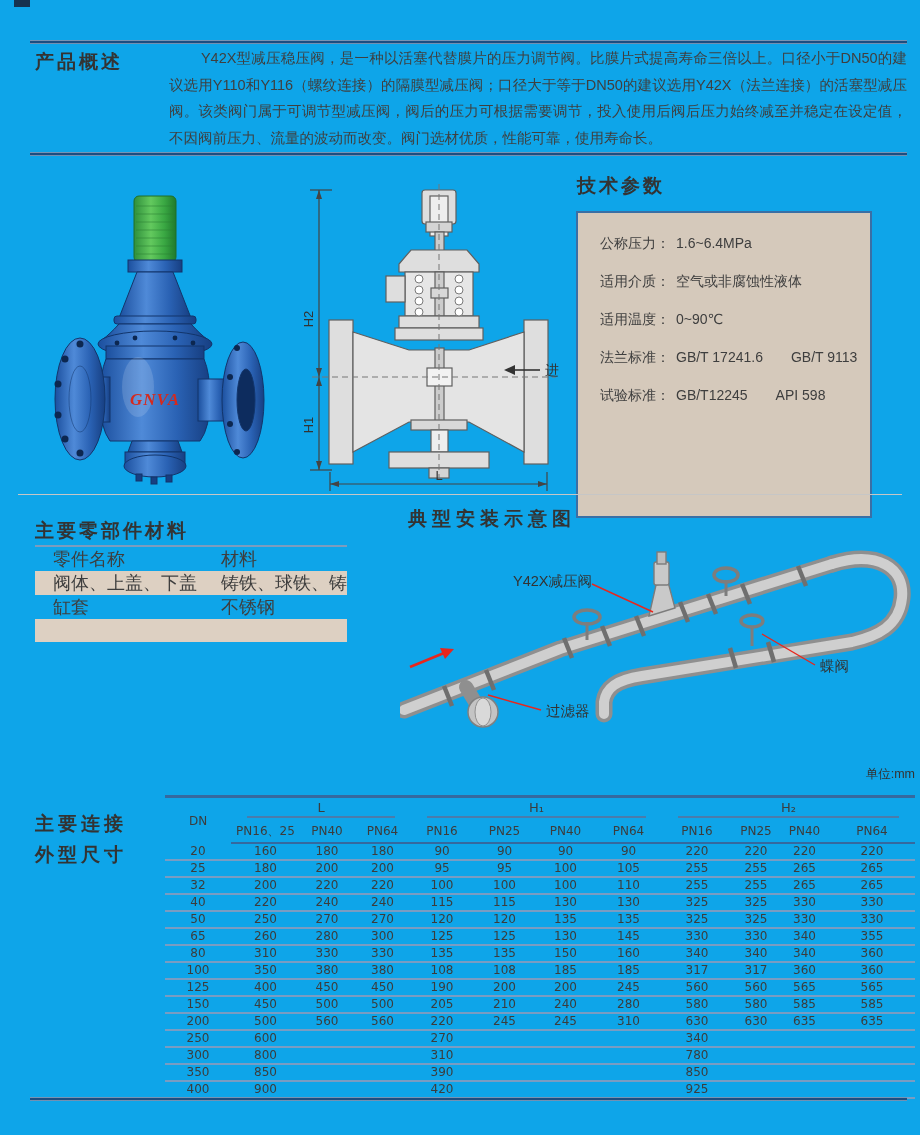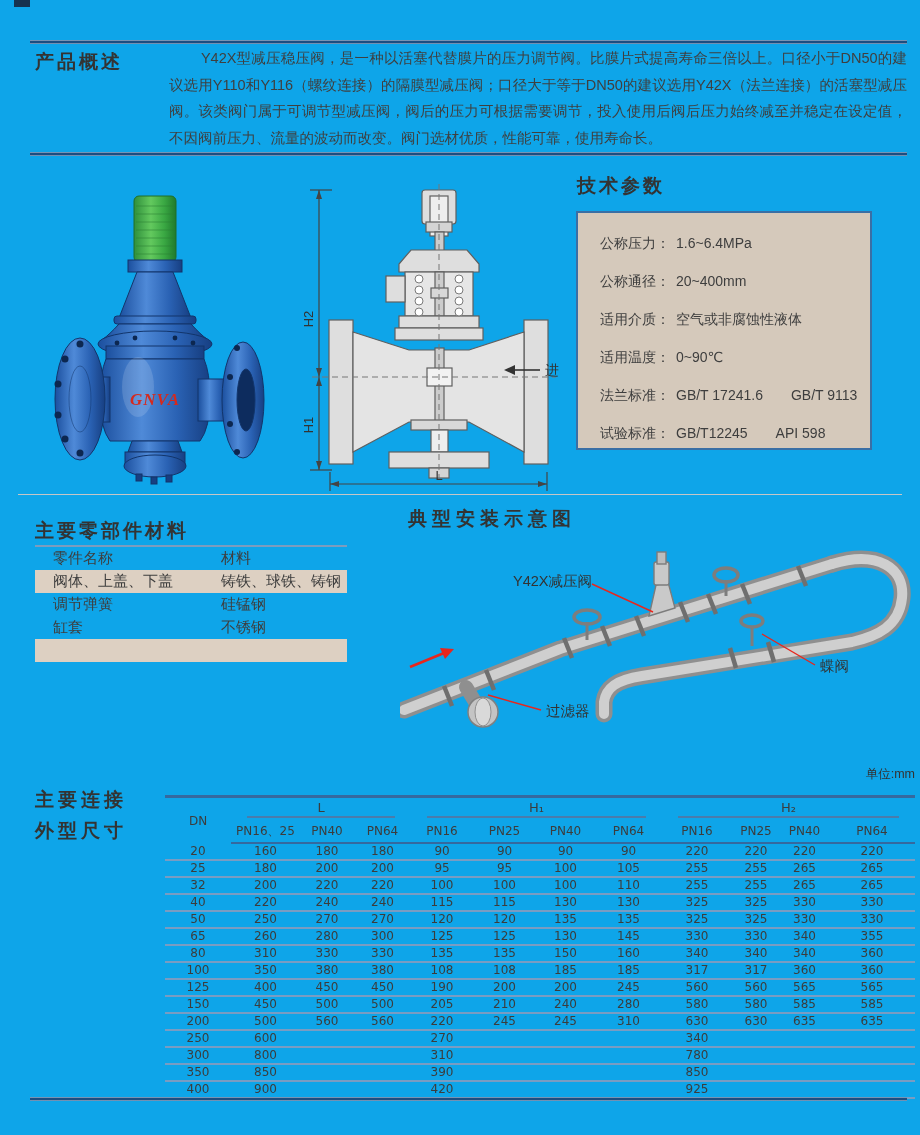--- a/index.html
+++ b/index.html
@@ -4,27 +4,27 @@
 <style>
   html,body{margin:0;padding:0;background:#ffffff;}
   body{font-family:"Liberation Sans","DejaVu Sans",sans-serif;color:#3f3f3f;}
   #page{position:relative;width:920px;height:1135px;background:#0ea5e9;overflow:hidden;}
   .abs{position:absolute;}
   .hline{height:4px;background:linear-gradient(180deg,#b7c6da 0%,#1c4e81 30%,#1c4e81 72%,#b7c6da 100%);}
   .heading{font-size:19px;font-weight:bold;color:#333;letter-spacing:3px;white-space:nowrap;}
   
   #overview-text{width:738px;font-size:14.5px;line-height:26.5px;text-align:justify;color:#3f3f3f;text-indent:2.2em;}
   
-  #tech-box{width:296px;height:239px;border:2px solid #3a6fa5;background:#d5c9bb;box-sizing:border-box;padding:18px 0 0 22px;}
+  #tech-box{width:296px;height:307px;border:2px solid #3a6fa5;background:#d5c9bb;box-sizing:border-box;padding:18px 0 0 22px;}
   .tech-row{height:38px;line-height:24px;font-size:14px;color:#3e3e3e;white-space:nowrap;}
   .tech-row .tl{display:inline-block;}
   .tech-row .tv{display:inline-block;margin-left:6px;}
   
   #materials-table{border-collapse:collapse;width:312px;table-layout:fixed;border-top:2px solid #7d9cbe;}
-  #materials-table th,#materials-table td{height:23px;font-size:15px;font-weight:normal;text-align:left;color:#3e3e3e;padding:0;white-space:nowrap;overflow:hidden;}
+  #materials-table th,#materials-table td{height:23px;font-size:18px;font-weight:normal;text-align:left;color:#3e3e3e;padding:0;white-space:nowrap;overflow:hidden;}
   #materials-table th:first-child,#materials-table td:first-child{padding-left:18px;width:168px;}
   #materials-table tr.shade{background:#ddd0c2;}
   
   #dim-table{border-collapse:collapse;table-layout:fixed;width:750px;border-top:3px solid #35699f;font-family:"DejaVu Sans","Liberation Sans",sans-serif;}
   #dim-table th{font-weight:normal;font-size:12px;color:#3c3c3c;padding:0;text-align:center;height:22px;}
   #dim-table thead tr:nth-child(2) th{border-bottom:2px solid #35699f;}
   #dim-table td{font-size:12px;color:#3c3c3c;text-align:center;padding:0;height:15px;line-height:15px;border-bottom:2px solid #7a9cc2;white-space:nowrap;}
   .grp{display:block;margin:0 16px;border-bottom:2px solid #4a7cab;padding-bottom:1px;text-align:center;font-size:13px;}
   #dn-th{vertical-align:middle;font-size:12px;}
   #unit-note{font-size:12.5px;color:#333;text-align:right;width:205px;}
@@ -172,21 +172,20 @@
     <g>
       <line x1="242" y1="198" x2="212" y2="198" stroke="#333" stroke-width="1.6"></line>
       <polygon points="206,198 217,193 217,203" fill="#333"></polygon>
       <text x="254" y="203" font-size="14" fill="#333" text-anchor="middle">进</text>
     </g>
   </svg>
 
   <div class="abs heading" style="left:577px;top:173px;">技术参数</div>
   <div class="abs" id="tech-box" style="left:576px;top:211px;">
     <div class="tech-row"><span class="tl">公称压力：</span><span class="tv">1.6~6.4MPa</span></div>
-    <div class="tech-row"><span class="tl">公称通径：</span><span class="tv">20~400mm</span></div>
     <div class="tech-row"><span class="tl">适用介质：</span><span class="tv">空气或非腐蚀性液体</span></div>
     <div class="tech-row"><span class="tl">适用温度：</span><span class="tv">0~90℃</span></div>
     <div class="tech-row"><span class="tl">法兰标准：</span><span class="tv">GB/T 17241.6　　GB/T 9113</span></div>
     <div class="tech-row"><span class="tl">试验标准：</span><span class="tv">GB/T12245　　API 598</span></div>
   </div>
 
   <div class="abs" style="left:18px;top:494px;width:884px;height:1px;background:#c6c6c6;"></div>
 
   <div class="abs heading" style="left:35px;top:518px;">主要零部件材料</div>
   <div class="abs heading" style="left:408px;top:506px;letter-spacing:5px;">典型安装示意图</div>
@@ -195,24 +194,20 @@
     <thead>
       <tr>
         <th>零件名称</th>
         <th>材料</th>
       </tr>
     </thead>
     <tbody id="materials-body">
         <tr class="shade">
           <td>阀体、上盖、下盖</td>
           <td>铸铁、球铁、铸钢</td>
-        </tr>
-        <tr>
-          <td>调节弹簧</td>
-          <td>硅锰钢</td>
         </tr>
         <tr>
           <td>缸套</td>
           <td>不锈钢</td>
         </tr>
         <tr class="shade">
           <td></td>
           <td></td>
         </tr>
       </tbody>
@@ -269,21 +264,21 @@
       <line x1="415" y1="141" x2="362" y2="110"></line>
       <line x1="141" y1="186" x2="88" y2="171"></line>
     </g>
     <text x="113" y="62" font-size="14.5" fill="#333">Y42X减压阀</text>
     <text x="420" y="147" font-size="14.5" fill="#333">蝶阀</text>
     <text x="146" y="192" font-size="14.5" fill="#333">过滤器</text>
   </svg>
 
   <div class="abs" id="unit-note" style="left:710px;top:766px;">单位:mm</div>
 
-  <div class="abs" id="dim-heading" style="left:35px;top:784px;">
+  <div class="abs" id="dim-heading" style="left:35px;top:808px;">
     <div>主要连接</div>
     <div>外型尺寸</div>
   </div>
 
   <table class="abs" id="dim-table" style="left:165px;top:795px;">
     <colgroup>
       <col style="width:66px">
         <col style="width:69px">
         <col style="width:54px">
         <col style="width:57px">

